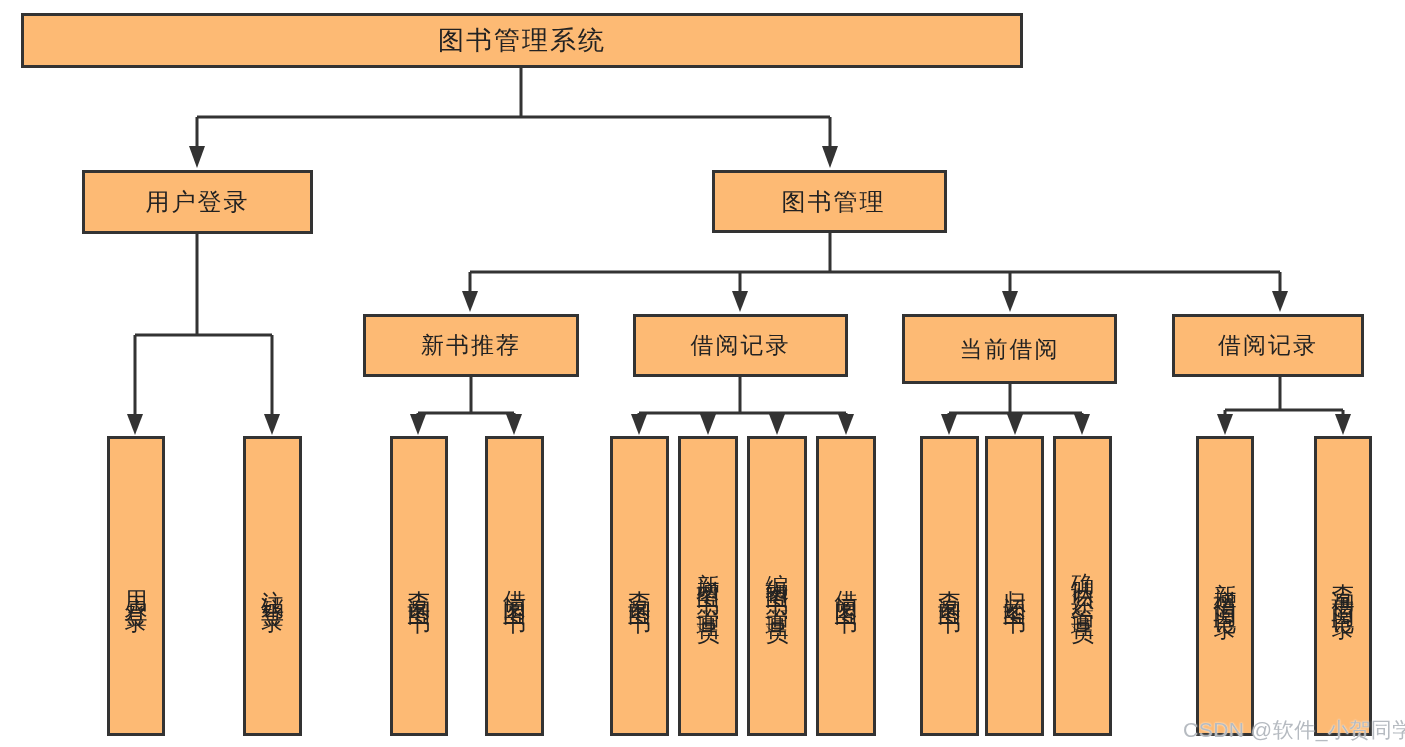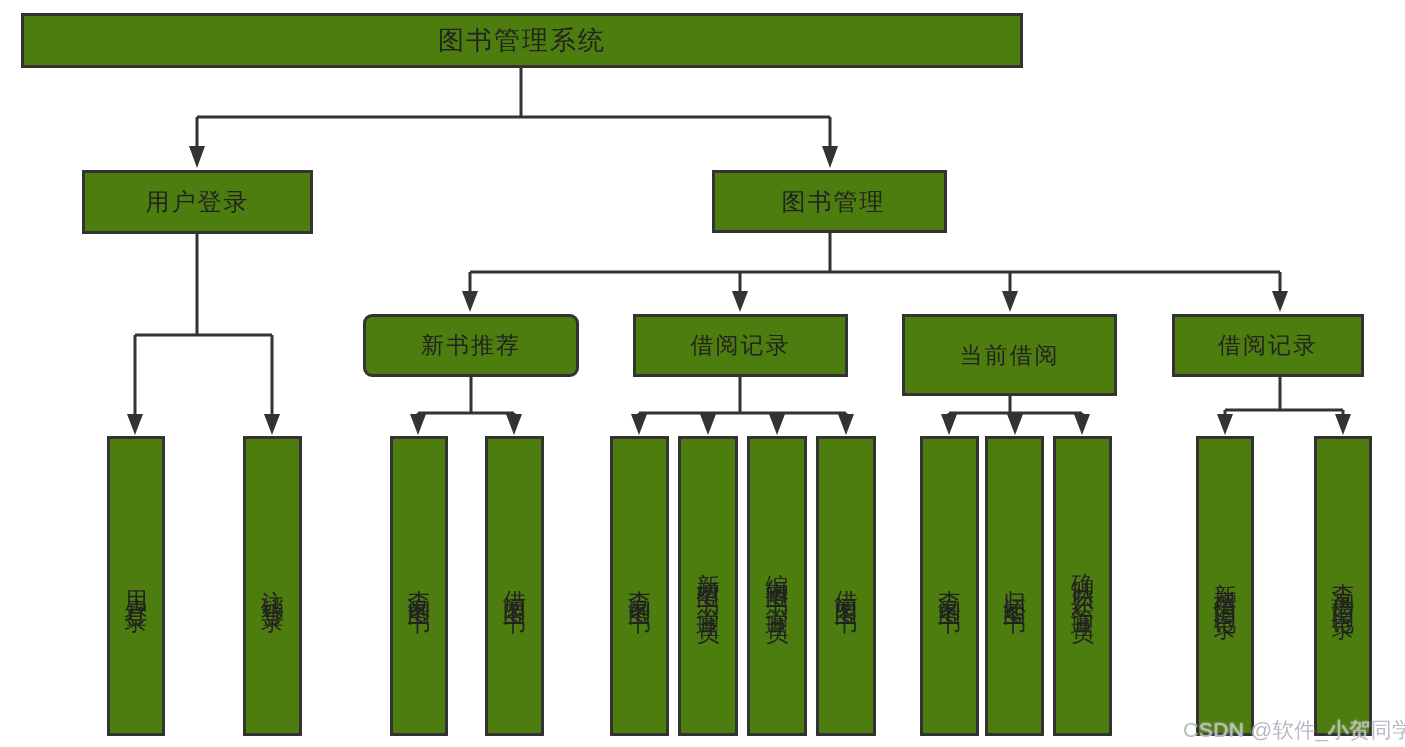--- a/index.html
+++ b/index.html
@@ -12,21 +12,21 @@
     overflow: hidden;
   }
   #connectors {
     position: absolute;
     left: 0; top: 0;
     z-index: 1;
   }
   .box {
     position: absolute;
     box-sizing: border-box;
-    background: #4d7c0f;
+    background: #fdba74;
     border: 3px solid #333333;
     color: #222222;
     display: flex;
     align-items: center;
     justify-content: center;
     z-index: 2;
     text-align: center;
   }
   .lvl1 { font-size: 26px; letter-spacing: 2px; }
   .lvl2 { font-size: 24px; letter-spacing: 2px; }
@@ -94,23 +94,23 @@
       <polygon points="1225,435 1217,414 1233,414"></polygon>
       <polygon points="1343,435 1335,414 1351,414"></polygon>
     </g>
   </svg>
 
   <div class="box lvl1" style="left:21px; top:13px; width:1002px; height:55px;">图书管理系统</div>
 
   <div class="box lvl2" style="left:82px; top:170px; width:231px; height:64px;">用户登录</div>
   <div class="box lvl2" style="left:712px; top:170px; width:235px; height:63px;padding-left:8px;">图书管理</div>
 
-  <div class="box lvl3" style="left:363px; top:314px; width:216px; height:63px;border-radius:9px;">新书推荐</div>
+  <div class="box lvl3" style="left:363px; top:314px; width:216px; height:63px;">新书推荐</div>
   <div class="box lvl3" style="left:633px; top:314px; width:215px; height:63px;">借阅记录</div>
-  <div class="box lvl3" style="left:902px; top:314px; width:215px; height:82px;">当前借阅</div>
+  <div class="box lvl3" style="left:902px; top:314px; width:215px; height:70px;">当前借阅</div>
   <div class="box lvl3" style="left:1172px; top:314px; width:192px; height:63px;">借阅记录</div>
 
   <div class="box leaf" style="left:107px; top:436px; width:58px; height:300px;">
     <span class="vtext">用户登录</span>
   </div>
   <div class="box leaf" style="left:243px; top:436px; width:59px; height:300px;">
     <span class="vtext">注销登录</span>
   </div>
 
   <div class="box leaf" style="left:390px; top:436px; width:58px; height:300px;">

